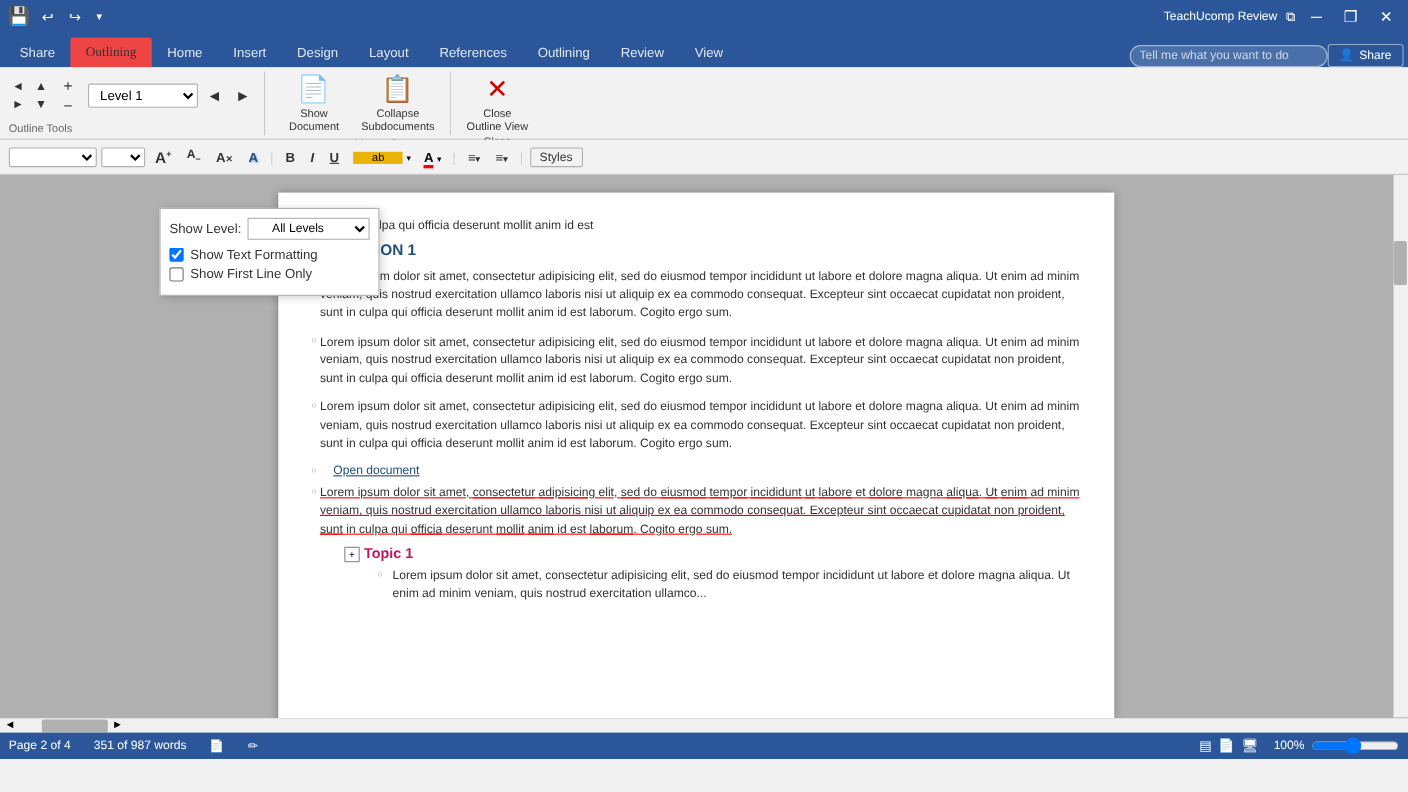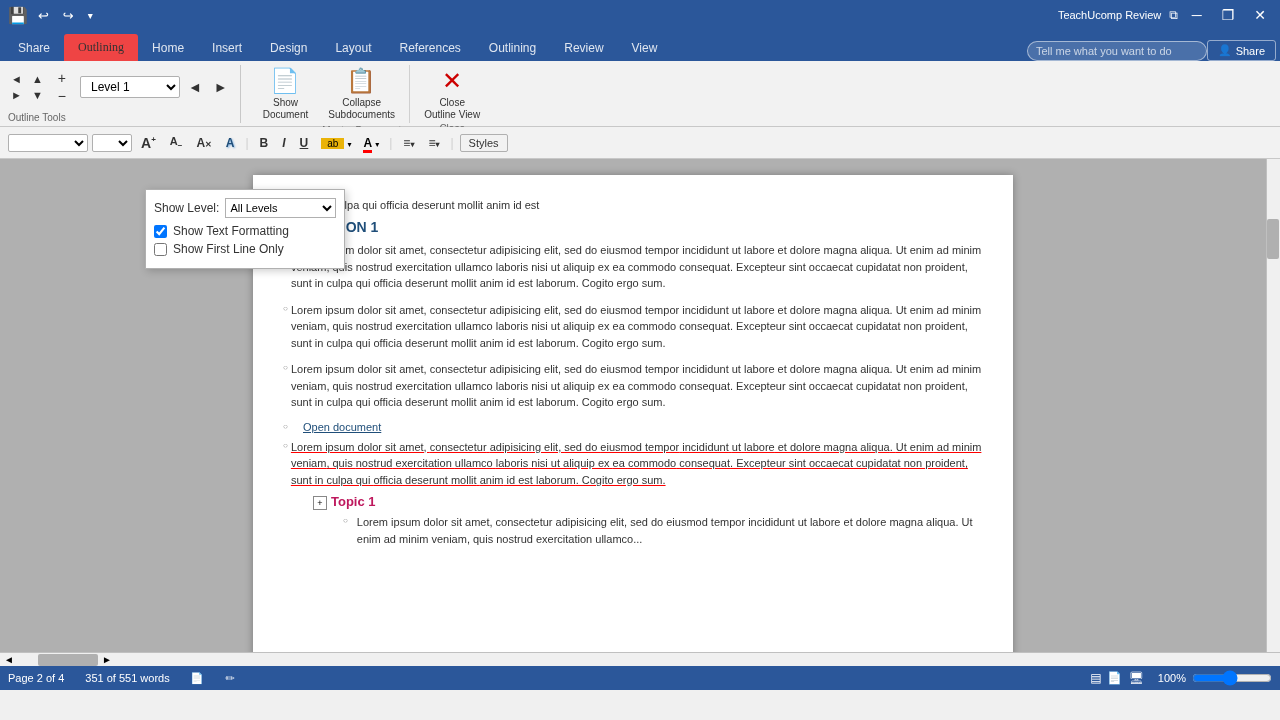--- a/index.html
+++ b/index.html
@@ -137,21 +137,21 @@
 
     .dropdown-row {
       display: flex;
       align-items: center;
       gap: 6px;
       margin-bottom: 6px;
     }
     .dropdown-label { font-size: 12px; color: #333; }
     .dropdown-select {
       border: 1px solid #b0b0b0;
-      padding: 2px 0;
+      padding: 2px 17px;
       font-size: 11px;
       flex: 1;
       background: white;
     }
 
     .checkbox-row {
       display: flex;
       align-items: center;
       gap: 6px;
       margin-bottom: 4px;
@@ -453,21 +453,21 @@
       <select class="fmt-select" style="width:40px;"></select>
       <button class="fmt-btn" style="font-size:14px; font-weight:bold;">A<sup style="font-size:8px;">+</sup></button>
       <button class="fmt-btn" style="font-size:11px; font-weight:bold;">A<sub style="font-size:8px;">−</sub></button>
       <button class="fmt-btn" style="text-decoration:none;">A<span style="font-size:8px;">✕</span></button>
       <button class="fmt-btn" style="color:#1f4e79; text-shadow: 1px 1px 2px rgba(0,100,200,0.5);">A</button>
       <span style="color:#d0d0d0; margin:0 2px;">|</span>
       <button class="fmt-btn" style="font-weight:900;">B</button>
       <button class="fmt-btn italic">I</button>
       <button class="fmt-btn underline">U</button>
       <button class="highlight-btn" style="border:none; background:none; cursor:pointer;">
-        <span style="background:#eab308; padding:0 6px; font-size:10px;text-align:right;">ab</span>
+        <span style="background:#eab308; padding:0 17px; font-size:10px;text-align:right;">ab</span>
         <span style="font-size:8px;">▾</span>
       </button>
       <button class="fmt-color-btn">
         <span style="border-bottom: 3px solid #ff0000; font-size:12px; font-weight:bold;">A</span>
         <span style="font-size:8px;">▾</span>
       </button>
       <span style="color:#d0d0d0; margin:0 2px;">|</span>
       <button class="fmt-btn">≡<span style="font-size:8px;">▾</span></button>
       <button class="fmt-btn">≡<span style="font-size:8px;">▾</span></button>
       <span style="color:#d0d0d0; margin:0 2px;">|</span>
@@ -554,21 +554,21 @@
 
   <div class="h-scroll-bar">
     <button style="background:none;border:none;cursor:pointer;font-size:10px;padding:0 4px;">◄</button>
     <div class="h-scroll-thumb"></div>
     <button style="background:none;border:none;cursor:pointer;font-size:10px;padding:0 4px;">►</button>
   </div>
 
   <div class="status-bar">
     <div class="status-left">
       <span>Page 2 of 4</span>
-      <span>351 of 551 words</span>
+      <span>351 of 987 words</span>
       <span>📄</span>
       <span>✏</span>
     </div>
     <div class="status-right">
       <button style="background:none;border:none;color:white;cursor:pointer;font-size:12px;">▤</button>
       <button style="background:none;border:none;color:white;cursor:pointer;font-size:12px;">📄</button>
       <button style="background:none;border:none;color:white;cursor:pointer;font-size:12px;">🖥</button>
       <span style="margin-left:8px;">100%</span>
       <input type="range" min="10" max="200" value="100" style="width: 80px; height: 8px;">
     </div>

